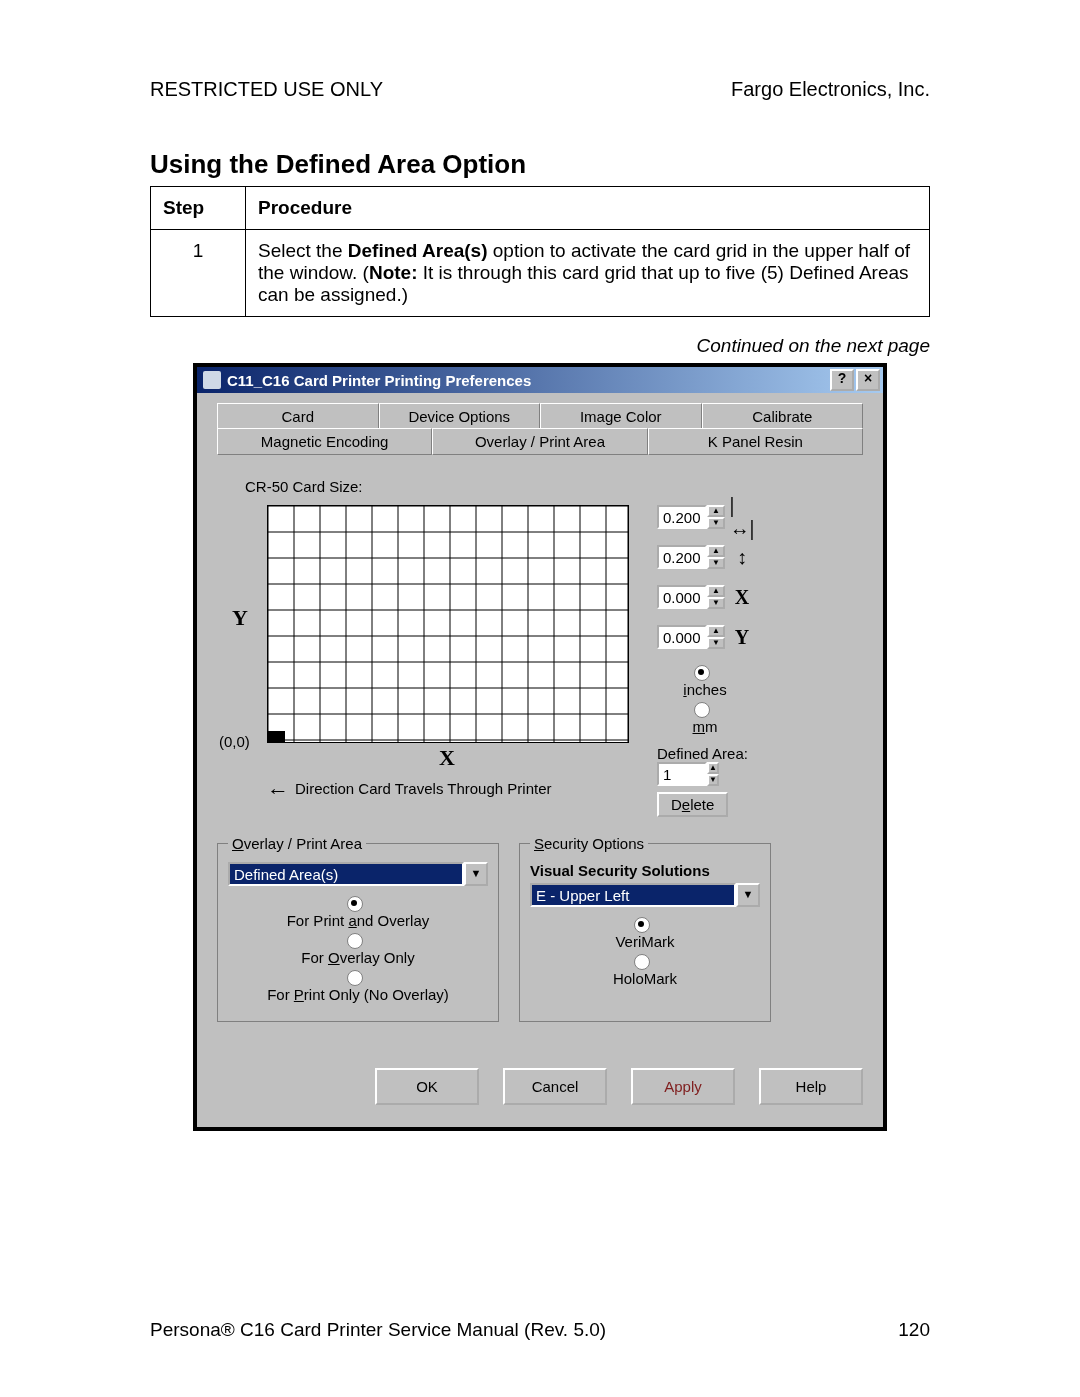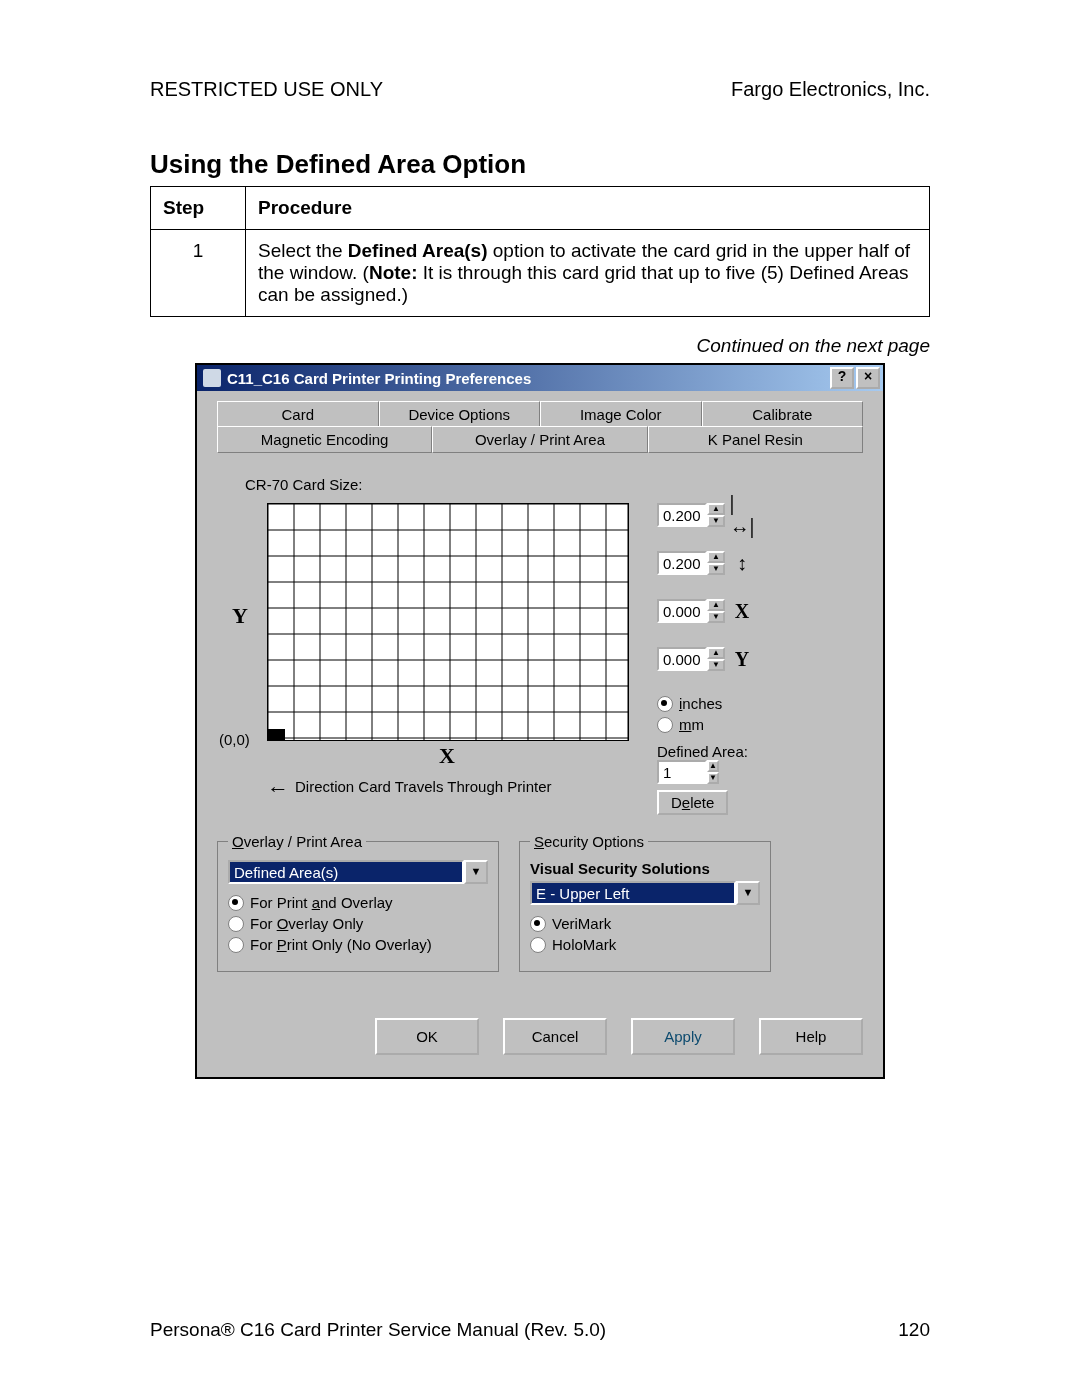--- a/index.html
+++ b/index.html
@@ -48,21 +48,21 @@
     text-align: right;
     font-style: italic;
     font-size: 19px;
     margin: 18px 0 6px 0;
   }
 
   
   .dialog {
     width: 686px;
     margin: 0 auto;
-    border: 2px solid #000000;
+    border: 4px solid #000000;
     background: #c0c0c0;
     font-family: "MS Sans Serif", Tahoma, sans-serif;
     font-size: 15px;
     color: #000;
   }
   .titlebar {
     height: 26px;
     background: linear-gradient(to right, #0a246a, #a6caf0);
     color: #fff;
     display: flex;
@@ -174,21 +174,21 @@
   }
   .dirline .arrow { font-size: 22px; font-weight: bold; margin-right: 6px; }
 
   .spincol {
     margin-left: 10px;
     flex: 0 0 auto;
   }
   .spinrow {
     display: flex;
     align-items: center;
-    margin-bottom: 24px;
+    margin-bottom: 16px;
   }
   .spin {
     display: flex;
     align-items: stretch;
     height: 24px;
   }
   .spin input {
     width: 50px;
     border: 2px inset #fff;
     background: #fff;
@@ -212,20 +212,21 @@
     width: 22px; height: 22px;
     margin-left: 6px;
     display:flex; align-items:center; justify-content:center;
     font-family: "Times New Roman", serif;
     font-weight: bold; font-size: 20px;
   }
 
   .radio {
     display: flex; align-items: center;
     margin: 4px 0;
+    flex-direction: column;
   }
   .radio .dot {
     width: 14px; height: 14px;
     border: 1px solid #808080;
     border-radius: 50%;
     background: #fff;
     margin-right: 6px;
     position: relative;
     flex: 0 0 auto;
   }
@@ -292,21 +293,21 @@
 
   .vss-label { margin-bottom: 4px; font-weight: bold; }
 
   .btnbar {
     display: flex;
     justify-content: flex-end;
     gap: 24px;
     margin-top: 46px;
   }
   .btnbar .btn { width: 100px; padding: 8px 0; }
-  .btn.disabled { color: #0c4a6e; }
+  .btn.disabled { color: #7f1d1d; }
 
   .footer {
     position: absolute;
     bottom: 56px;
     left: 150px; right: 150px;
     display: flex;
     justify-content: space-between;
     font-size: 19px;
   }
 </style>
@@ -354,21 +355,21 @@
           <div class="tab">Image Color</div>
           <div class="tab">Calibrate</div>
         </div>
         <div class="tabrow bottom">
           <div class="tab">Magnetic Encoding</div>
           <div class="tab active">Overlay / Print Area</div>
           <div class="tab">K Panel Resin</div>
         </div>
       </div>
 
-      <div class="cardlabel">CR-70 Card Size:</div>
+      <div class="cardlabel">CR-50 Card Size:</div>
 
       <div class="midrow">
         <div class="gridwrap">
           <div class="ylab">Y</div>
           <div class="origin">(0,0)</div>
           <div class="gridbox">
             <svg width="360" height="236">
               <g stroke="#000" stroke-width="1">
                 <line x1="0" y1="0" x2="360" y2="0"></line>
                   <line x1="0" y1="26" x2="360" y2="26"></line>

